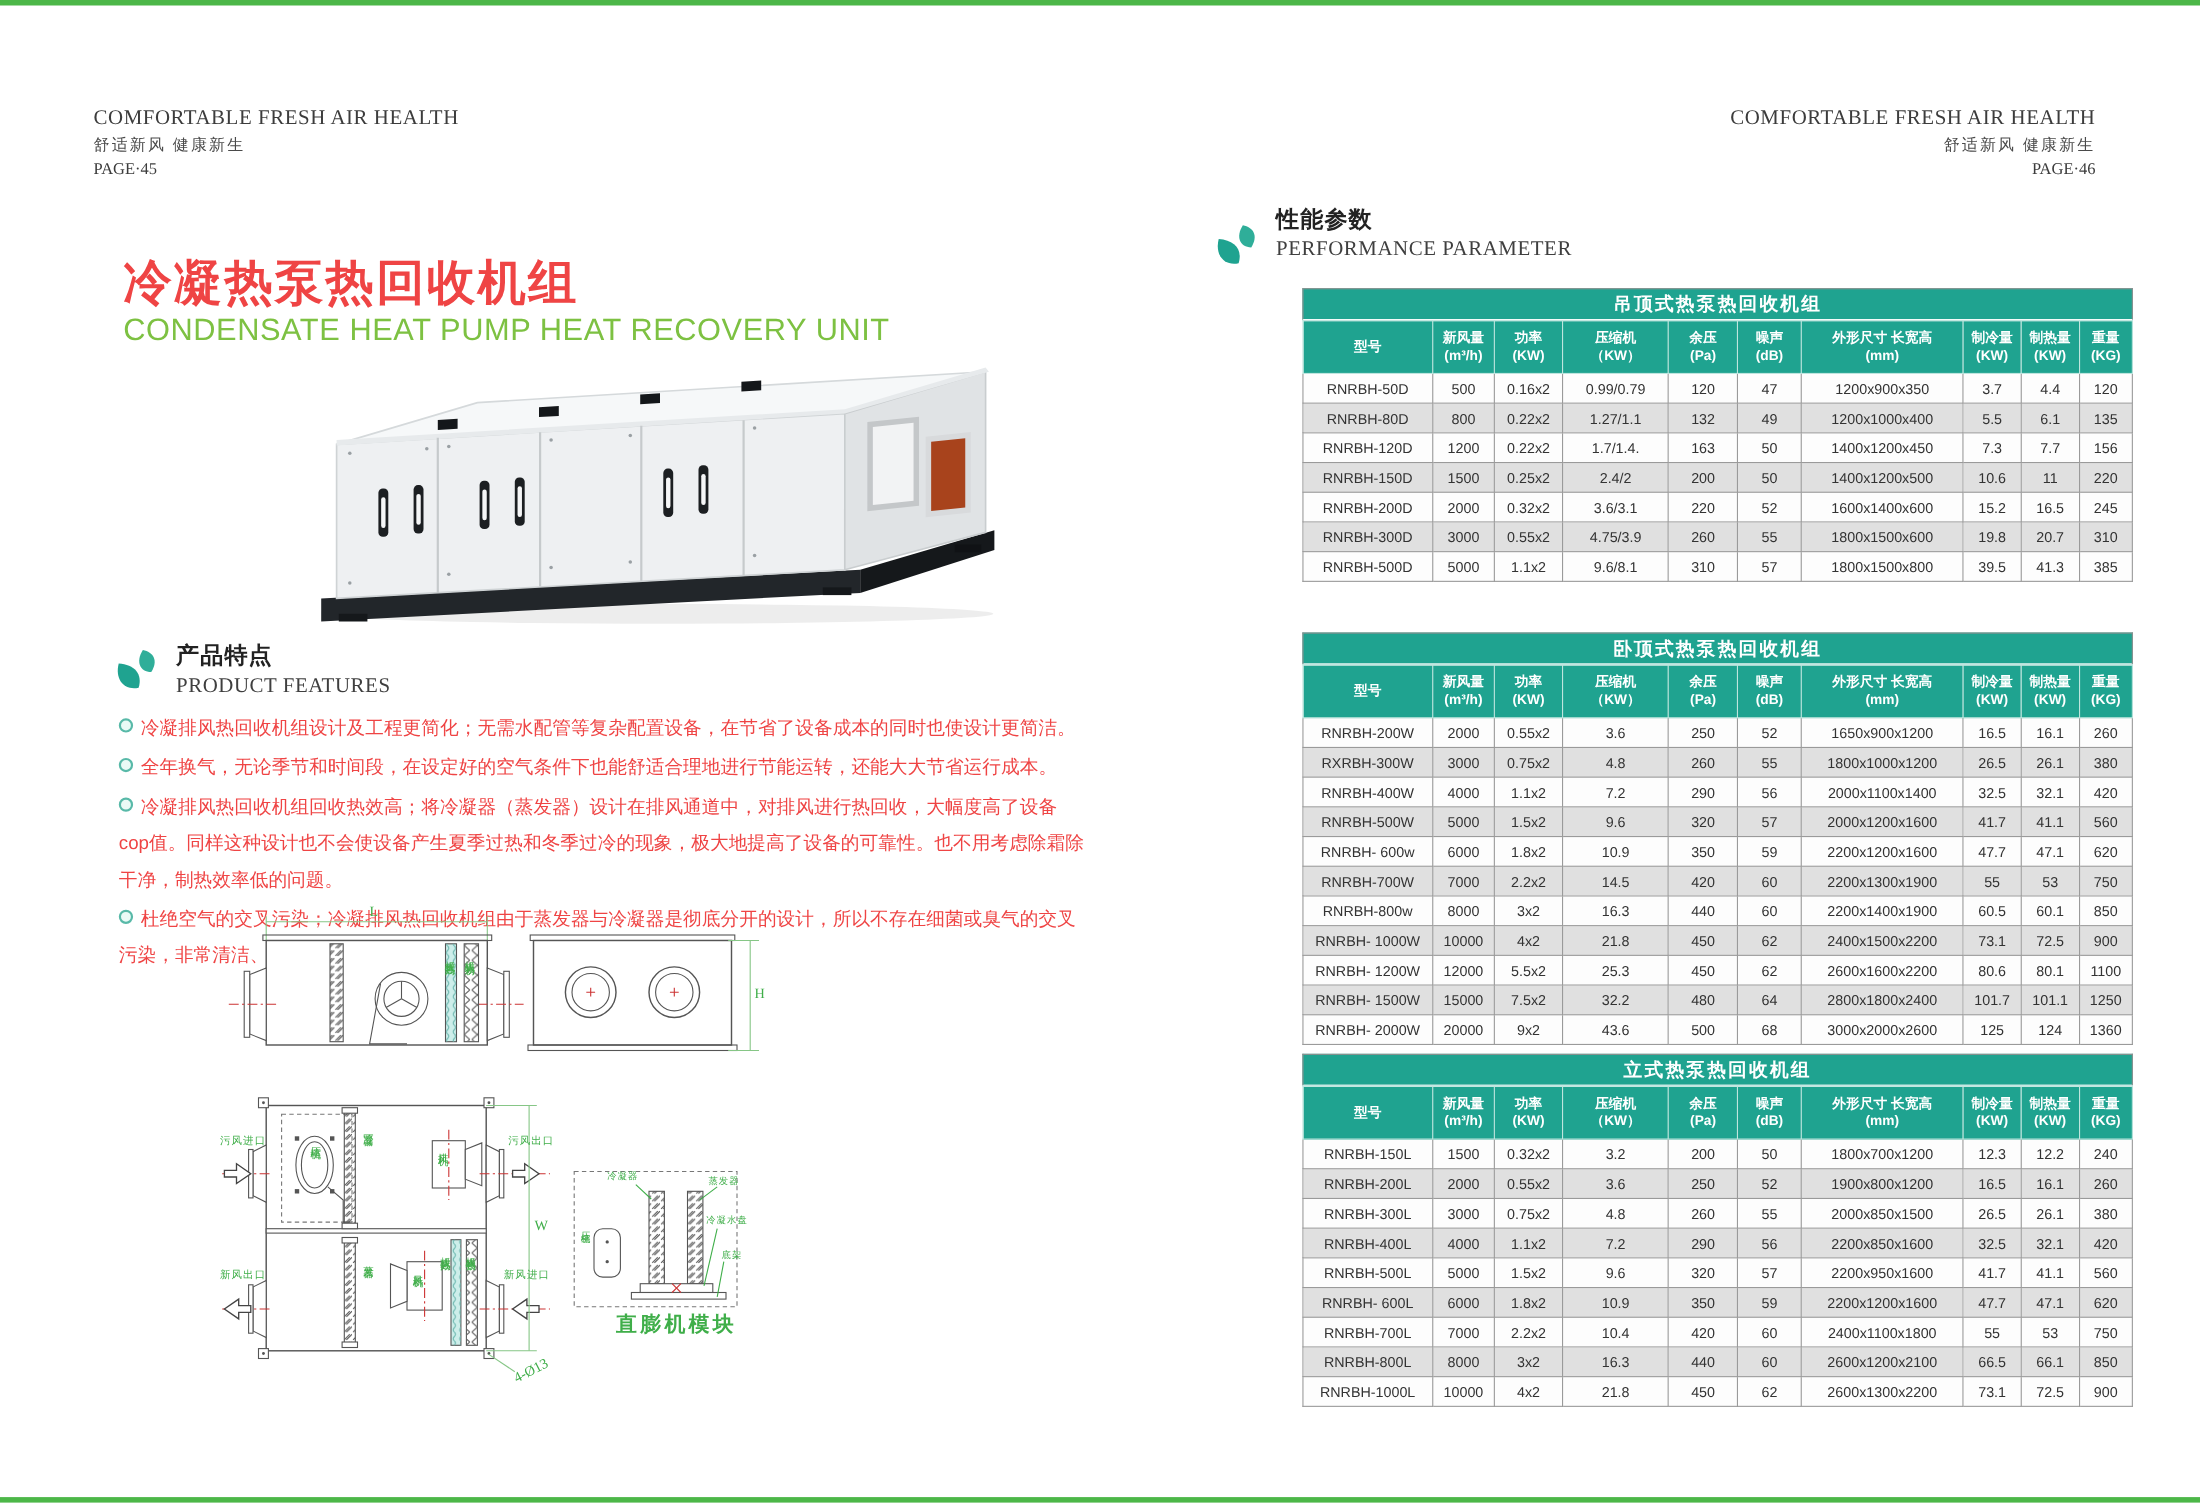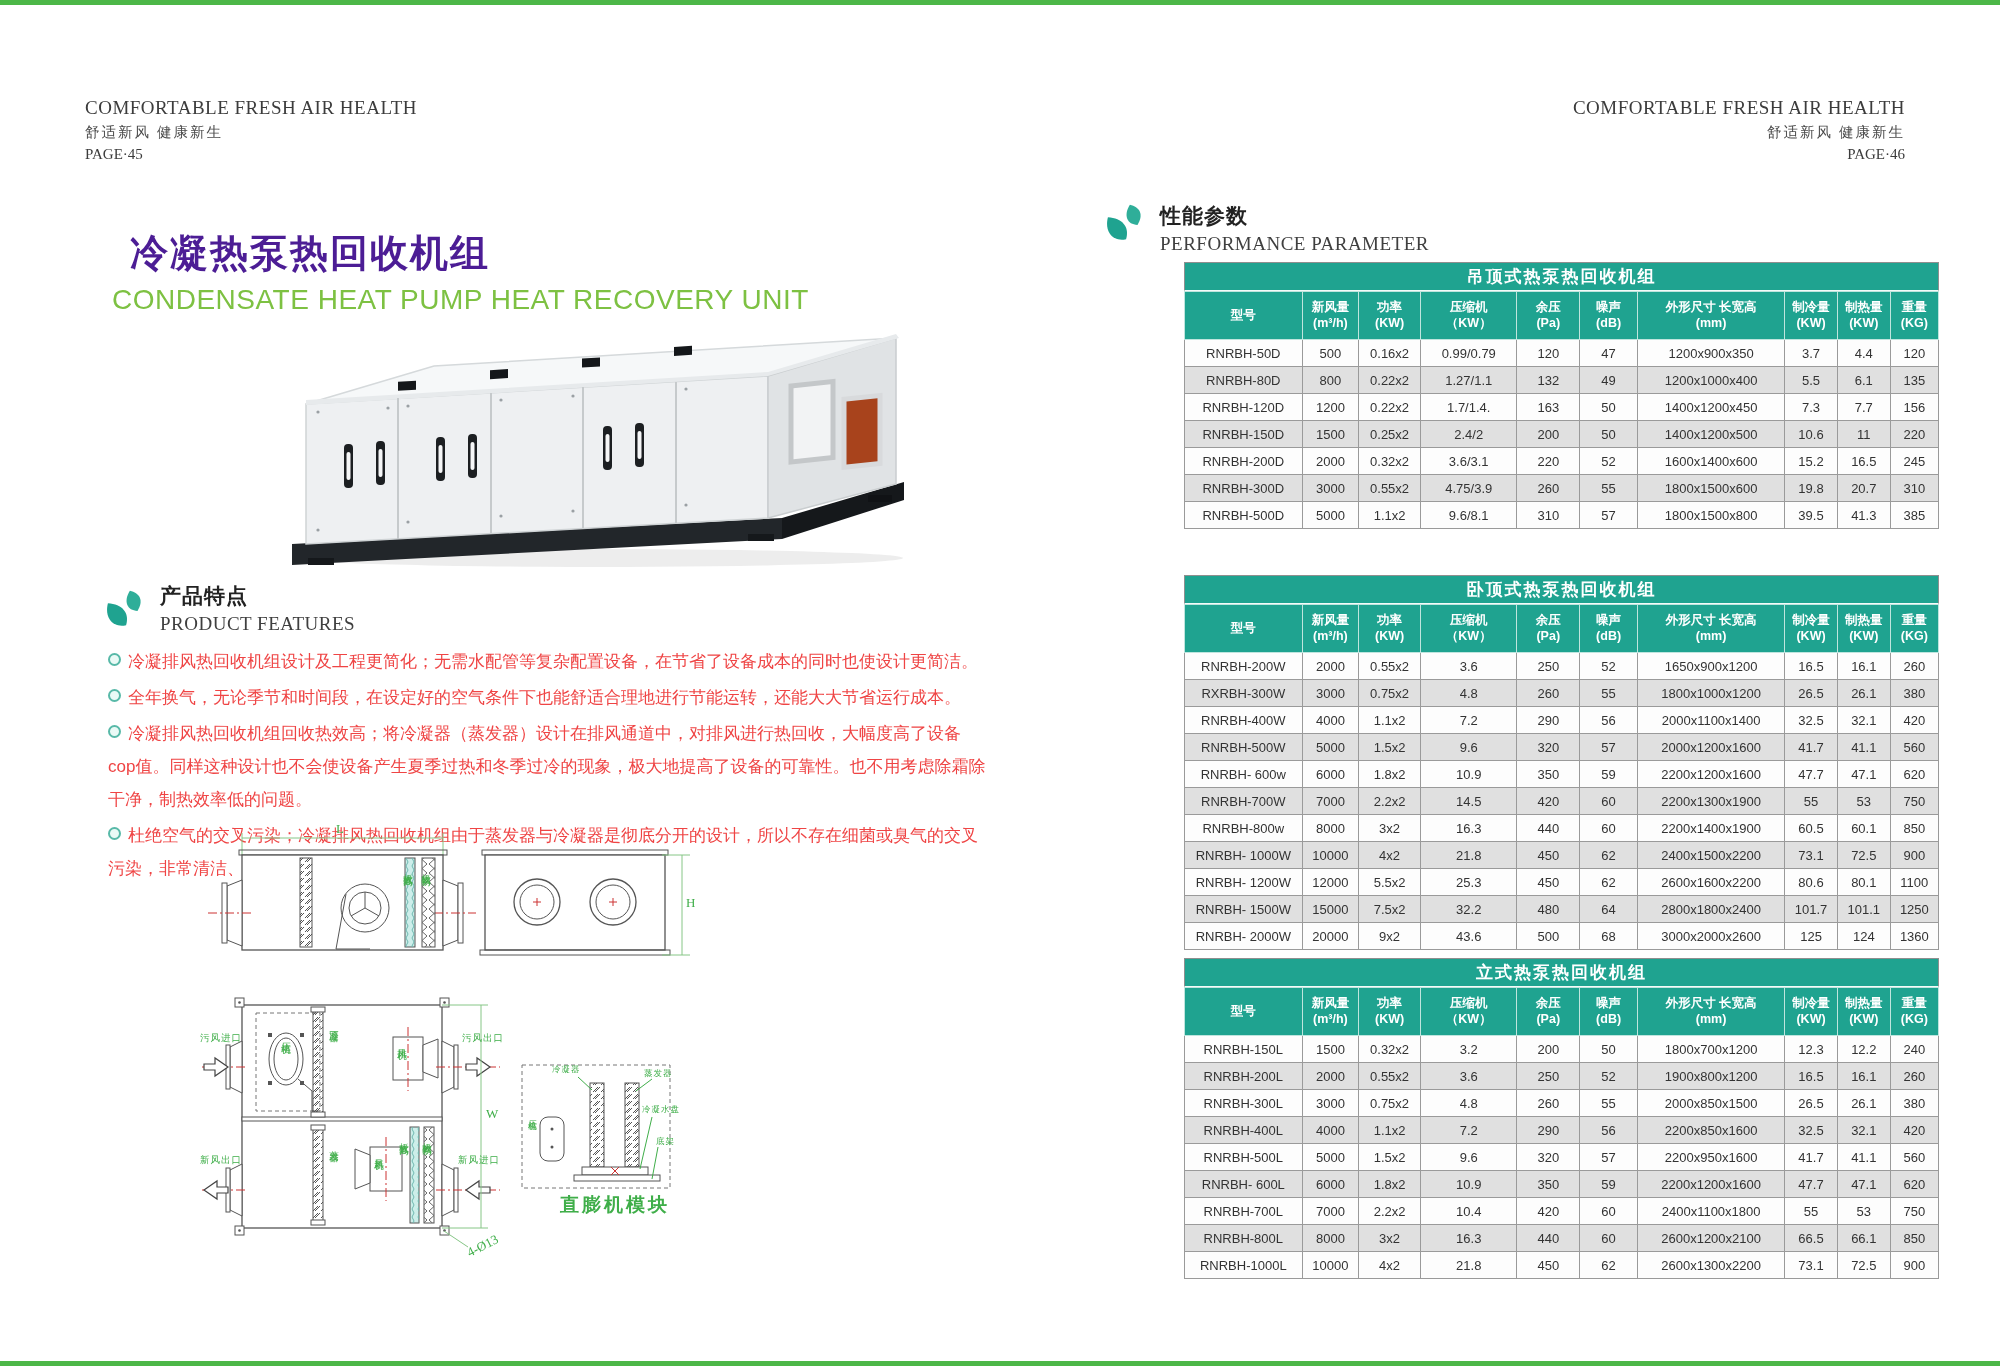--- a/index.html
+++ b/index.html
@@ -10,21 +10,21 @@
 
   
   .corner{position:absolute;top:95px;line-height:1.35;}
   .corner .en{font-family:"Liberation Serif",serif;font-size:19px;color:#3c3c3c;letter-spacing:.5px;}
   .corner .cn{font-size:14.5px;color:#4a4a4a;margin-top:2px;letter-spacing:2px;}
   .corner .pg{font-family:"Liberation Serif",serif;font-size:15px;color:#3c3c3c;margin-top:2px;}
   #corner-left{left:85px;text-align:left;}
   #corner-right{right:95px;text-align:right;}
 
   
-  #main-title{position:absolute;left:130px;top:228px;font-size:38px;font-weight:bold;color:#4c1d95;letter-spacing:2px;}
+  #main-title{position:absolute;left:112px;top:228px;font-size:44px;font-weight:bold;color:#ef4444;letter-spacing:2px;}
   #sub-title{position:absolute;left:112px;top:284px;font-size:28px;color:#7dc142;letter-spacing:.5px;}
 
   
   .sechead{position:absolute;}
   .sechead .cn{font-size:21px;font-weight:bold;color:#222;letter-spacing:1px;}
   .sechead .en{font-family:"Liberation Serif",serif;font-size:19px;color:#3f3f3f;letter-spacing:.5px;margin-top:3px;}
   .leaf{position:absolute;width:46px;height:42px;}
 
   
   #features-list{position:absolute;left:108px;top:645px;width:880px;}
@@ -321,21 +321,21 @@
   <div class="dlabel dim" style="left:266px;top:244px;transform:rotate(-27deg);font-size:13px;">4-Ø13</div>
   
   <div class="dlabel vert" style="left:328px;top:118px;font-size:8.5px;">压缩机</div>
   <div class="dlabel" style="left:352px;top:70px;font-size:8.5px;">冷凝器</div>
   <div class="dlabel" style="left:444px;top:74px;font-size:8.5px;">蒸发器</div>
   <div class="dlabel" style="left:442px;top:110px;font-size:8.5px;">冷凝水盘</div>
   <div class="dlabel" style="left:456px;top:142px;font-size:8.5px;">底架</div>
   <div class="dlabel module-title" style="left:330px;top:200px;width:140px;text-align:right;">直膨机模块</div>
 </div>
 
-<div class="sechead" style="left:1160px;top:202px;">
+<div class="sechead" style="left:1160px;top:185px;">
   <div class="cn">性能参数</div>
   <div class="en">PERFORMANCE PARAMETER</div>
 </div>
 <svg class="leaf" style="left:1104px;top:202px;" viewBox="0 0 48 44">
   <path d="M4,16 C0,32 10,42 23,39 C27,26 19,17 4,16 Z" fill="#1fa390"></path>
   <path d="M27,3 C20,14 24,24 35,24 C42,13 37,5 27,3 Z" fill="#2fae99"></path>
 </svg>
 
 <div class="ptable" style="top:262px;">
   <div class="ptitle">吊顶式热泵热回收机组</div>

